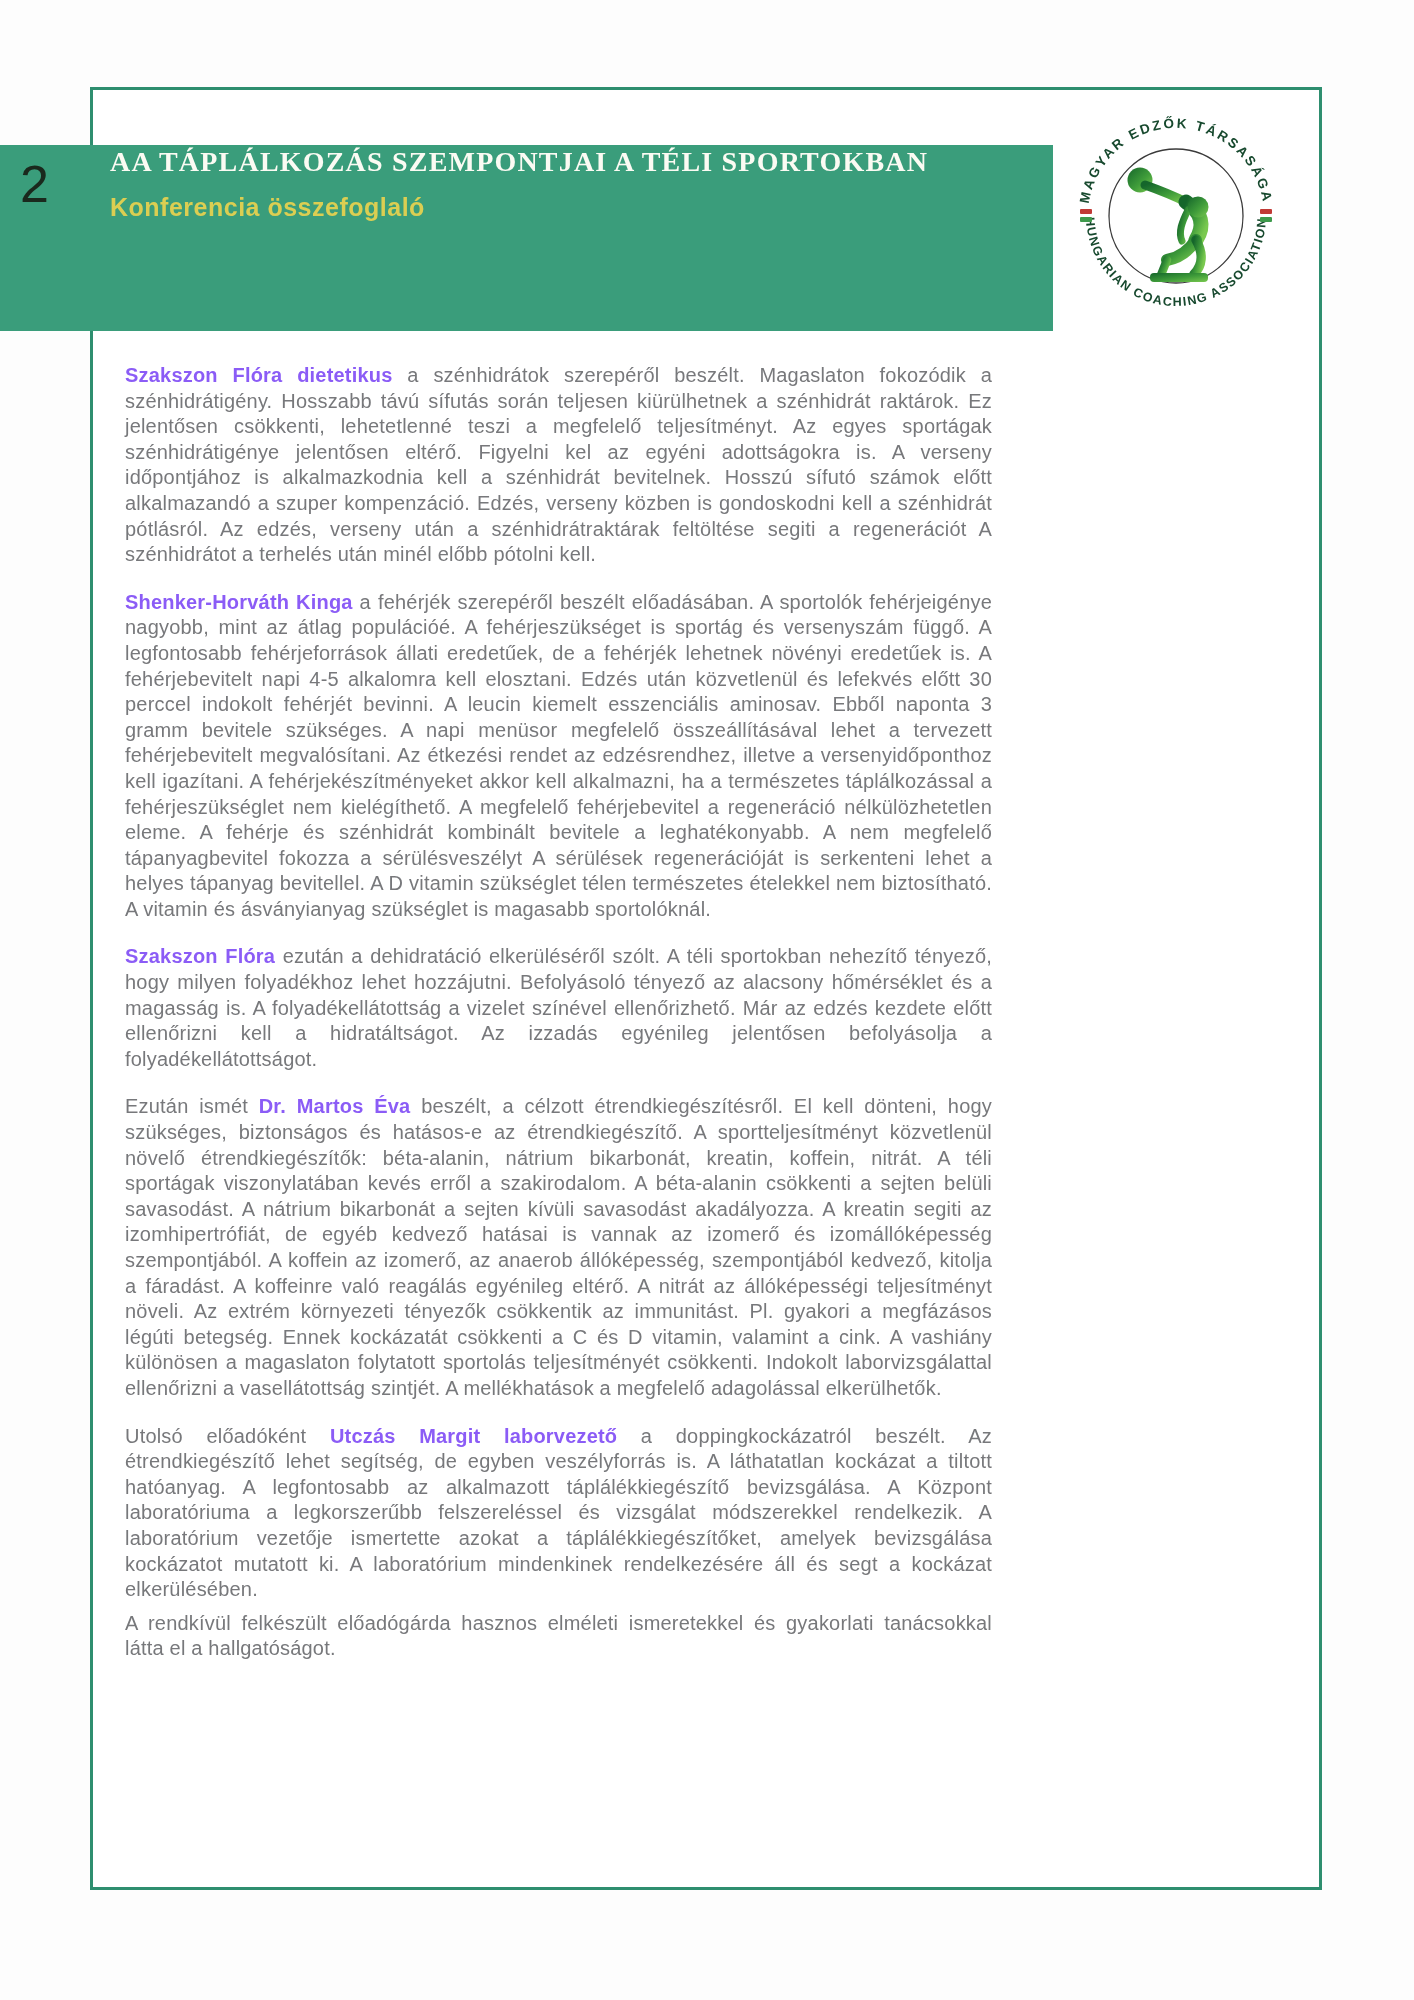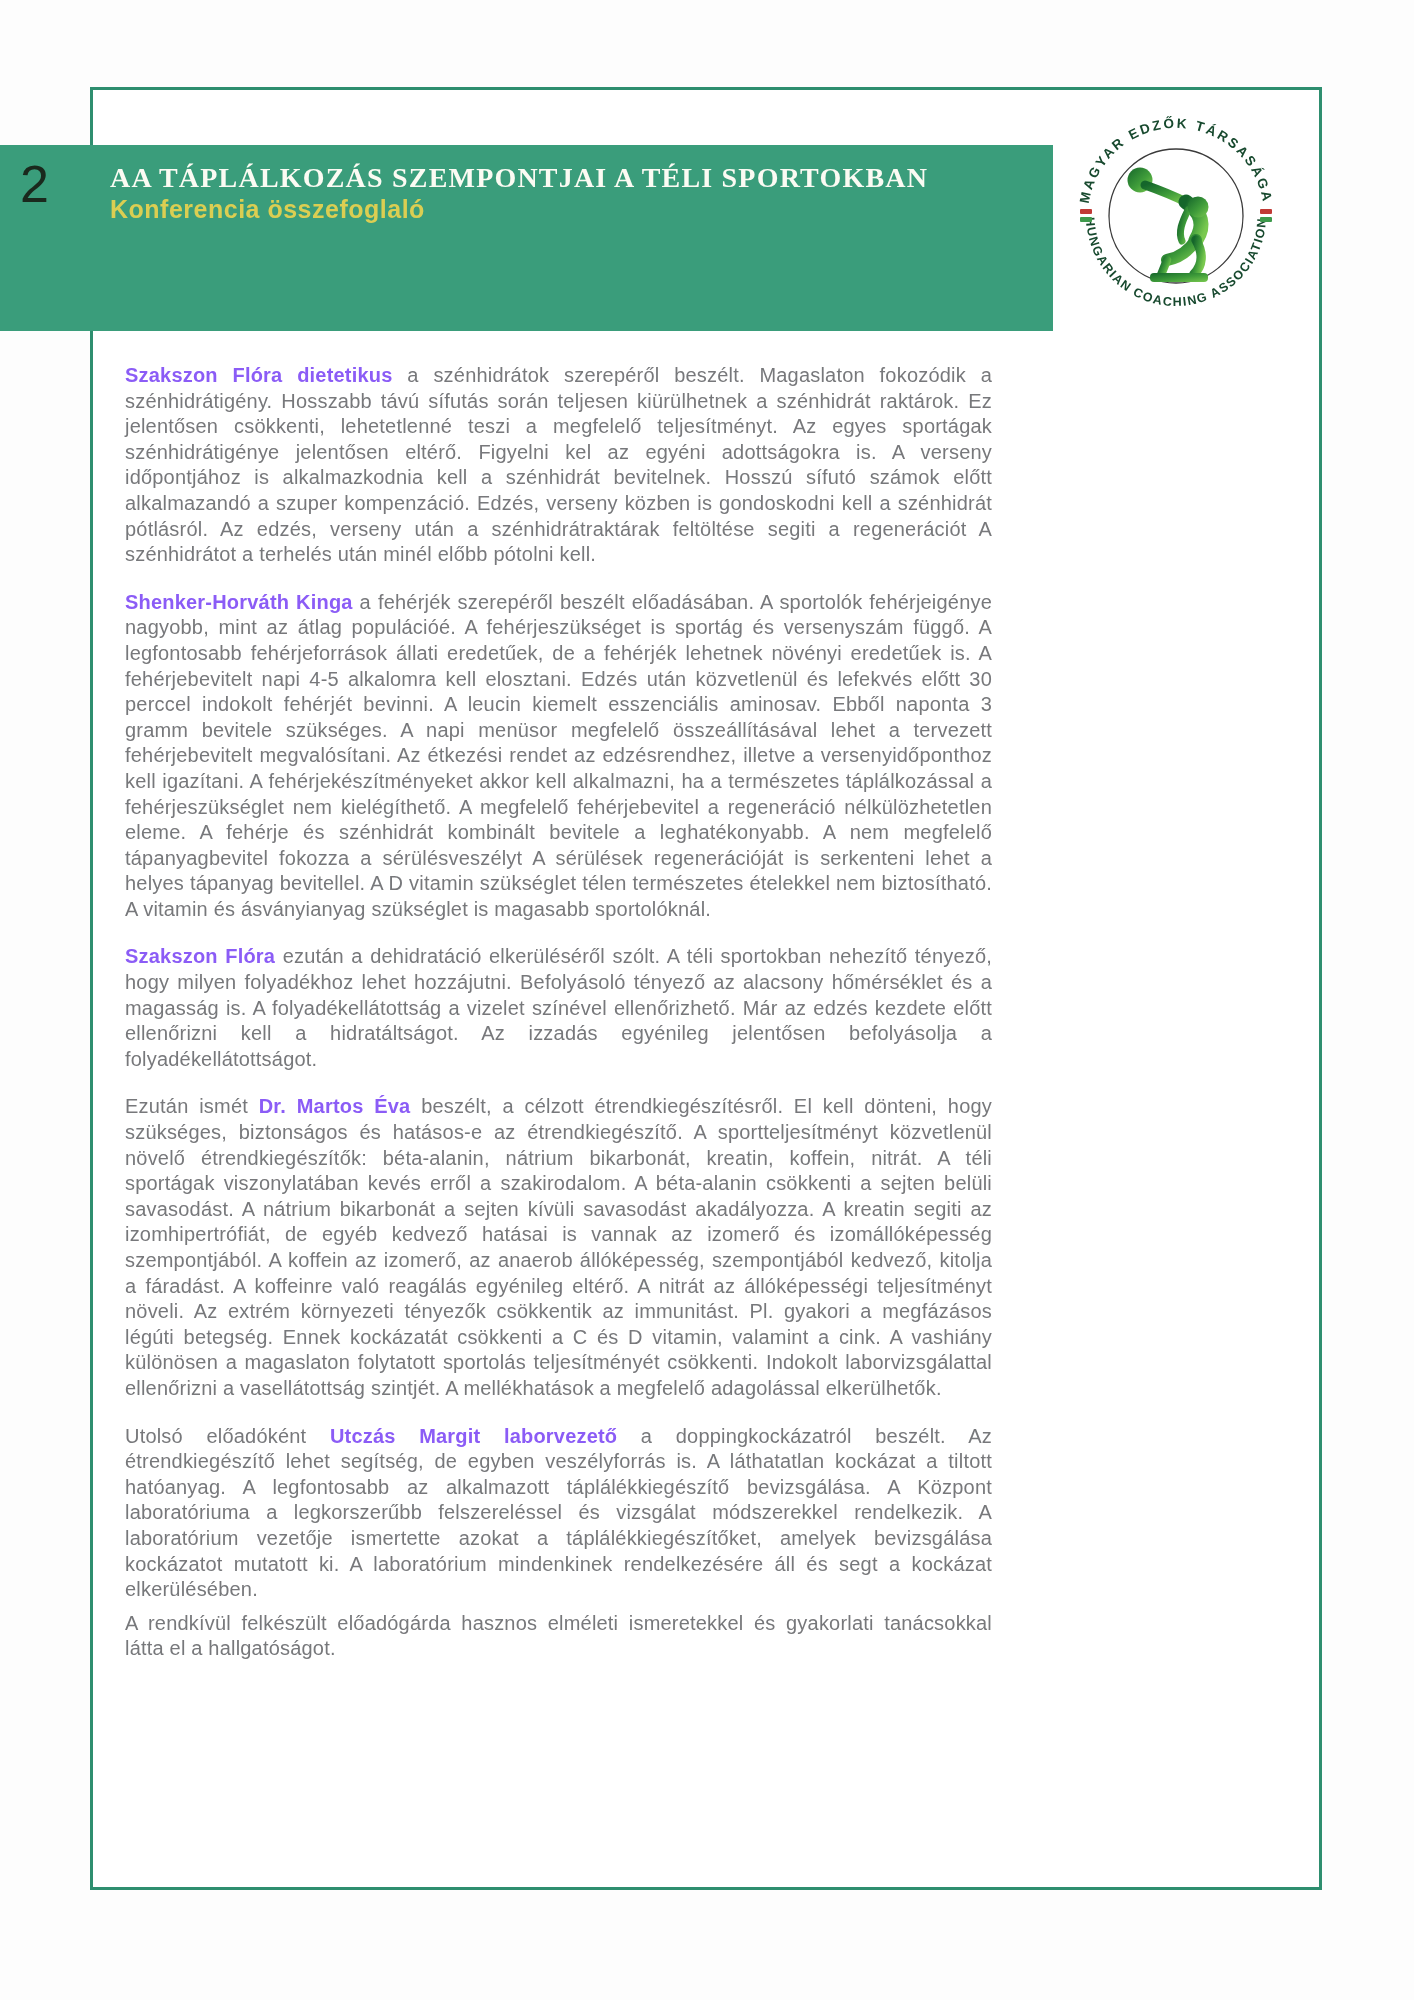--- a/index.html
+++ b/index.html
@@ -21,30 +21,31 @@
     box-sizing: border-box;
   }
   
   .band {
     position: absolute;
     left: 0; top: 145px;
     width: 1053px; height: 186px;
     background: #3a9d7b;
     z-index: 2;
   }
-  .band-inner { padding: 16px 0 0 110px; }
+  .band-inner { padding: 0 0 0 110px; }
   .title {
     font-family: "Liberation Serif", serif;
     font-weight: 700;
     font-size: 28px;
     line-height: 34px;
     letter-spacing: 1.2px;
     color: #fbfbf3;
   }
   .subtitle {
+    margin-top: 14px;
     font-weight: 700;
     font-size: 25px;
     letter-spacing: 0.5px;
     color: #dbce52;
   }
   .page-number {
     position: absolute;
     left: 20px; top: 154px;
     z-index: 3;
     font-weight: 300;

